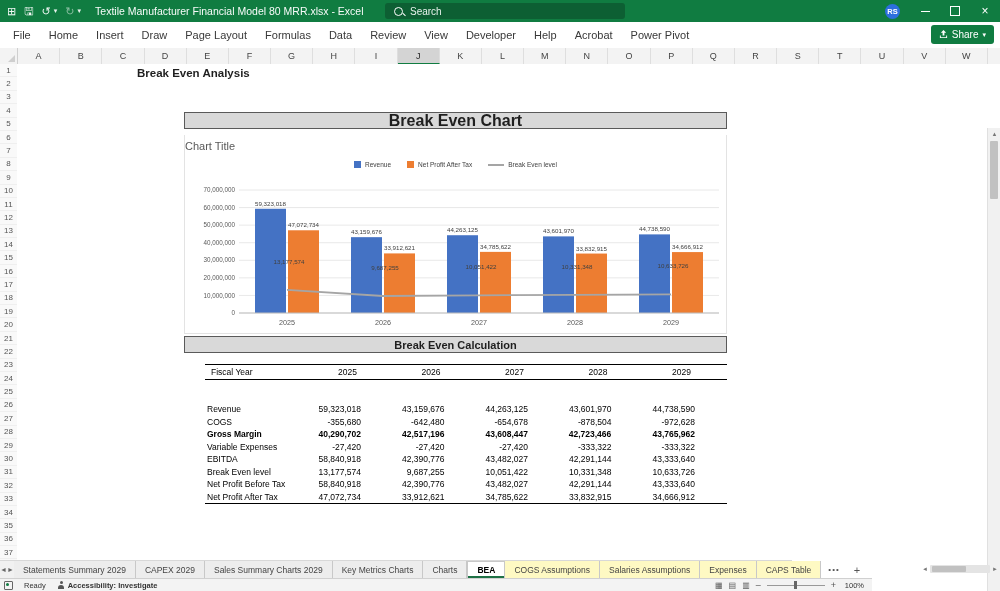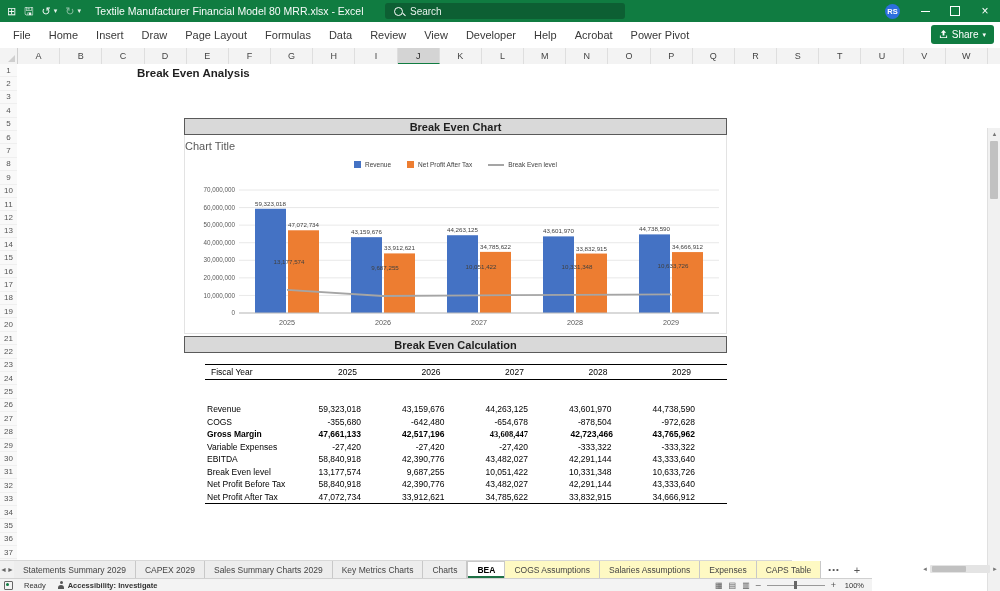--- a/index.html
+++ b/index.html
@@ -38,21 +38,21 @@
 
   
   .gridbody{position:absolute;left:0;top:64px;width:1000px;height:496px;background:#fff;}
   .rowgutter{position:absolute;left:0;top:0;width:17px;height:496px;border-right:1px solid #CFCFCF;background:#F9F9F9;}
   .rownum{height:13.405px;font-size:8px;color:#555;display:flex;align-items:center;justify-content:center;border-bottom:1px solid #EFEFEF;box-sizing:border-box;}
   .content{position:absolute;left:17px;top:0;width:970px;height:496px;background:#fff;overflow:hidden;}
 
   .page-title{position:absolute;left:120px;top:3px;font-size:11.5px;font-weight:bold;color:#1F1F1F;}
 
   .section-hdr{position:absolute;left:167px;width:543px;height:17px;background:#D9D9D9;border:1px solid #5A5A5A;box-sizing:border-box;display:flex;align-items:center;justify-content:center;font-weight:bold;color:#1F1F1F;}
-  .chart-hdr{top:54px;font-size:11px;}
+  .chart-hdr{top:48px;font-size:16px;}
   .calc-hdr{top:272px;font-size:11px;}
 
   .chartbox{position:absolute;left:167px;top:71px;width:543px;height:199px;background:#fff;border:1px solid #E3E3E3;border-top:none;box-sizing:border-box;}
   .chart-title{position:absolute;left:0;right:0;top:5px;font-size:11px;color:#595959;}
   .legend{position:absolute;left:0;right:0;top:26px;display:flex;justify-content:center;gap:16px;font-size:6.5px;color:#404040;align-items:center;}
   .leg-item{display:flex;align-items:center;gap:4px;}
   .leg-swatch{width:7px;height:7px;display:inline-block;}
   .leg-line{width:16px;height:2px;display:inline-block;}
   .plot{position:absolute;left:0;top:0;width:541px;height:197px;font-family:"Liberation Sans",sans-serif;}
 
@@ -319,24 +319,24 @@
             <div class="ct-row">
               <span class="ct-label">COGS</span>
               <span class="ct-val" style="right: 366px;">-355,680</span>
               <span class="ct-val" style="right: 282.5px;">-642,480</span>
               <span class="ct-val" style="right: 199px;">-654,678</span>
               <span class="ct-val" style="right: 115.5px;">-878,504</span>
               <span class="ct-val" style="right: 32px;">-972,628</span>
             </div>
             <div class="ct-row" style="font-weight: bold;">
               <span class="ct-label">Gross Margin</span>
-              <span class="ct-val" style="right: 366px;">47,661,133</span>
+              <span class="ct-val" style="right: 366px;">40,290,702</span>
               <span class="ct-val" style="right: 282.5px;">42,517,196</span>
-              <span class="ct-val" style="right: 199px; font-family: Liberation Serif, serif;">43,608,447</span>
-              <span class="ct-val" style="right: 114px;">42,723,466</span>
+              <span class="ct-val" style="right: 199px;">43,608,447</span>
+              <span class="ct-val" style="right: 98px; text-align: center;">42,723,466</span>
               <span class="ct-val" style="right: 32px;">43,765,962</span>
             </div>
             <div class="ct-row">
               <span class="ct-label">Variable Expenses</span>
               <span class="ct-val" style="right: 366px;">-27,420</span>
               <span class="ct-val" style="right: 282.5px;">-27,420</span>
               <span class="ct-val" style="right: 199px;">-27,420</span>
               <span class="ct-val" style="right: 115.5px;">-333,322</span>
               <span class="ct-val" style="right: 32px;">-333,322</span>
             </div>

